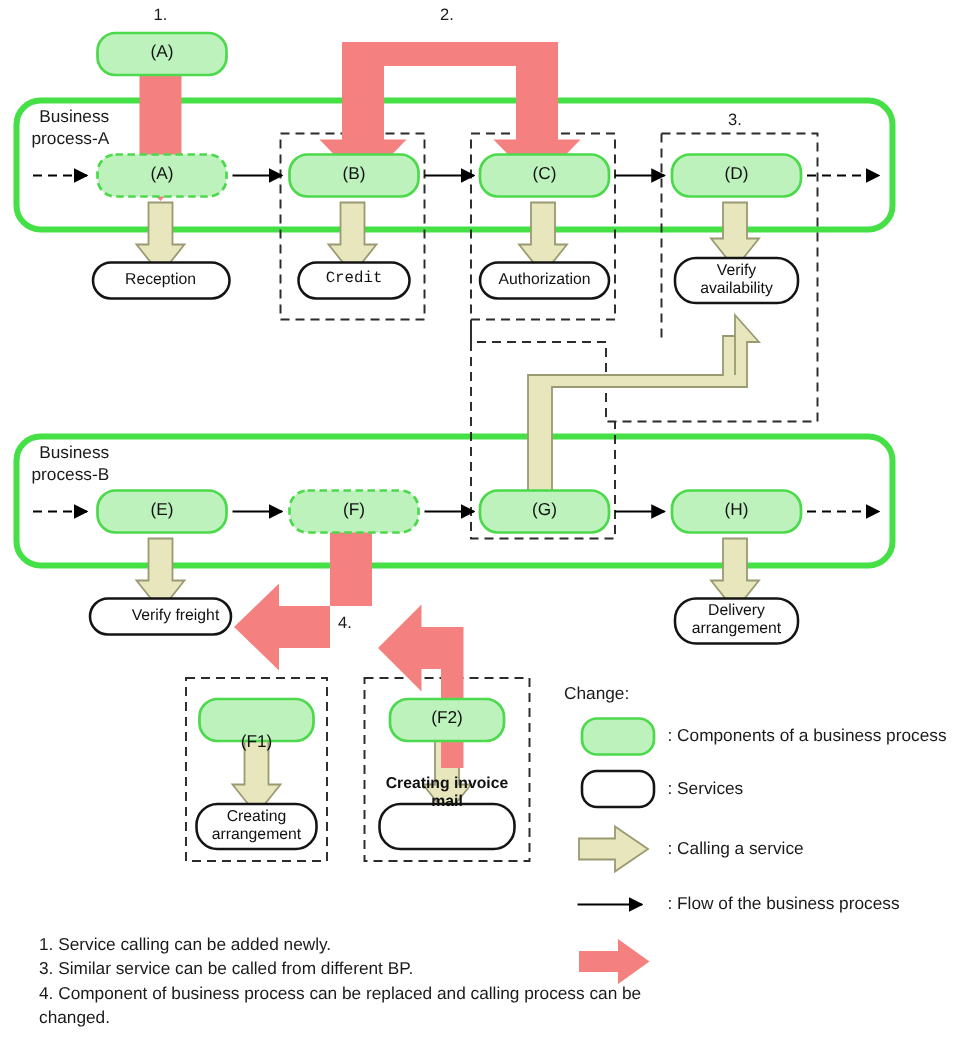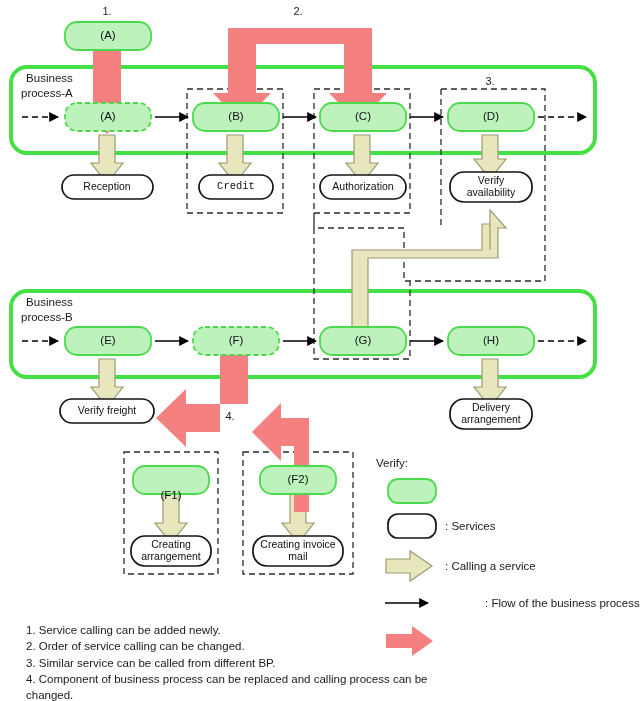--- a/index.html
+++ b/index.html
@@ -146,40 +146,40 @@
 <div class="tx comp ctr" style="left:171px;top:480px;margin-top:16px;">(F1)</div>
 <div class="tx comp ctr" style="left:298px;top:480px;text-align:right;">(F2)</div>
 
 <div class="tx svc ctr" style="left:107px;top:187px;">Reception</div>
 <div class="tx svc ctr" style="left:236px;top:187px;font-family:Liberation Mono, monospace;">Credit</div>
 <div class="tx svc ctr" style="left:363px;top:187px;">Authorization</div>
 <div class="tx svc ctr" style="left:491px;top:187px;">
   <div>Verify</div>
   <div>availability</div>
 </div>
-<div class="tx svc ctr" style="left:107px;top:411px;text-align:right;">Verify freight</div>
+<div class="tx svc ctr" style="left:117px;top:411px;text-align:right;">Verify freight</div>
 <div class="tx svc ctr" style="left:491px;top:414px;">
   <div>Delivery</div>
   <div>arrangement</div>
 </div>
 <div class="tx svc ctr" style="left:171px;top:551px;">
   <div>Creating</div>
   <div>arrangement</div>
 </div>
-<div class="tx svc ctr" style="left:298px;top:551px;">
+<div class="tx svc ctr" style="left:298px;top:529px;font-weight:bold;">
   <div>Creating invoice</div>
   <div>mail</div>
 </div>
 
-<div class="tx legendtitle" style="left:376px;top:457px;">Verify:</div>
+<div class="tx legendtitle" style="left:376px;top:457px;">Change:</div>
+<div class="tx legtx" style="left:445px;top:485px;">: Components of a business process</div>
 <div class="tx legtx" style="left:445px;top:520px;">: Services</div>
 <div class="tx legtx" style="left:445px;top:560px;">: Calling a service</div>
-<div class="tx legtx" style="left:445px;top:597px;margin-left:40px;">: Flow of the business process</div>
+<div class="tx legtx" style="left:445px;top:597px;">: Flow of the business process</div>
 
 <div class="tx note" style="left:26px;top:622px;">
   <div>1. Service calling can be added newly.</div>
-  <div>2. Order of service calling can be changed.</div>
   <div>3. Similar service can be called from different BP.</div>
   <div>4. Component of business process can be replaced and calling process can be</div>
   <div>changed.</div>
 </div>
 
 </div>
 
 </body></html>

